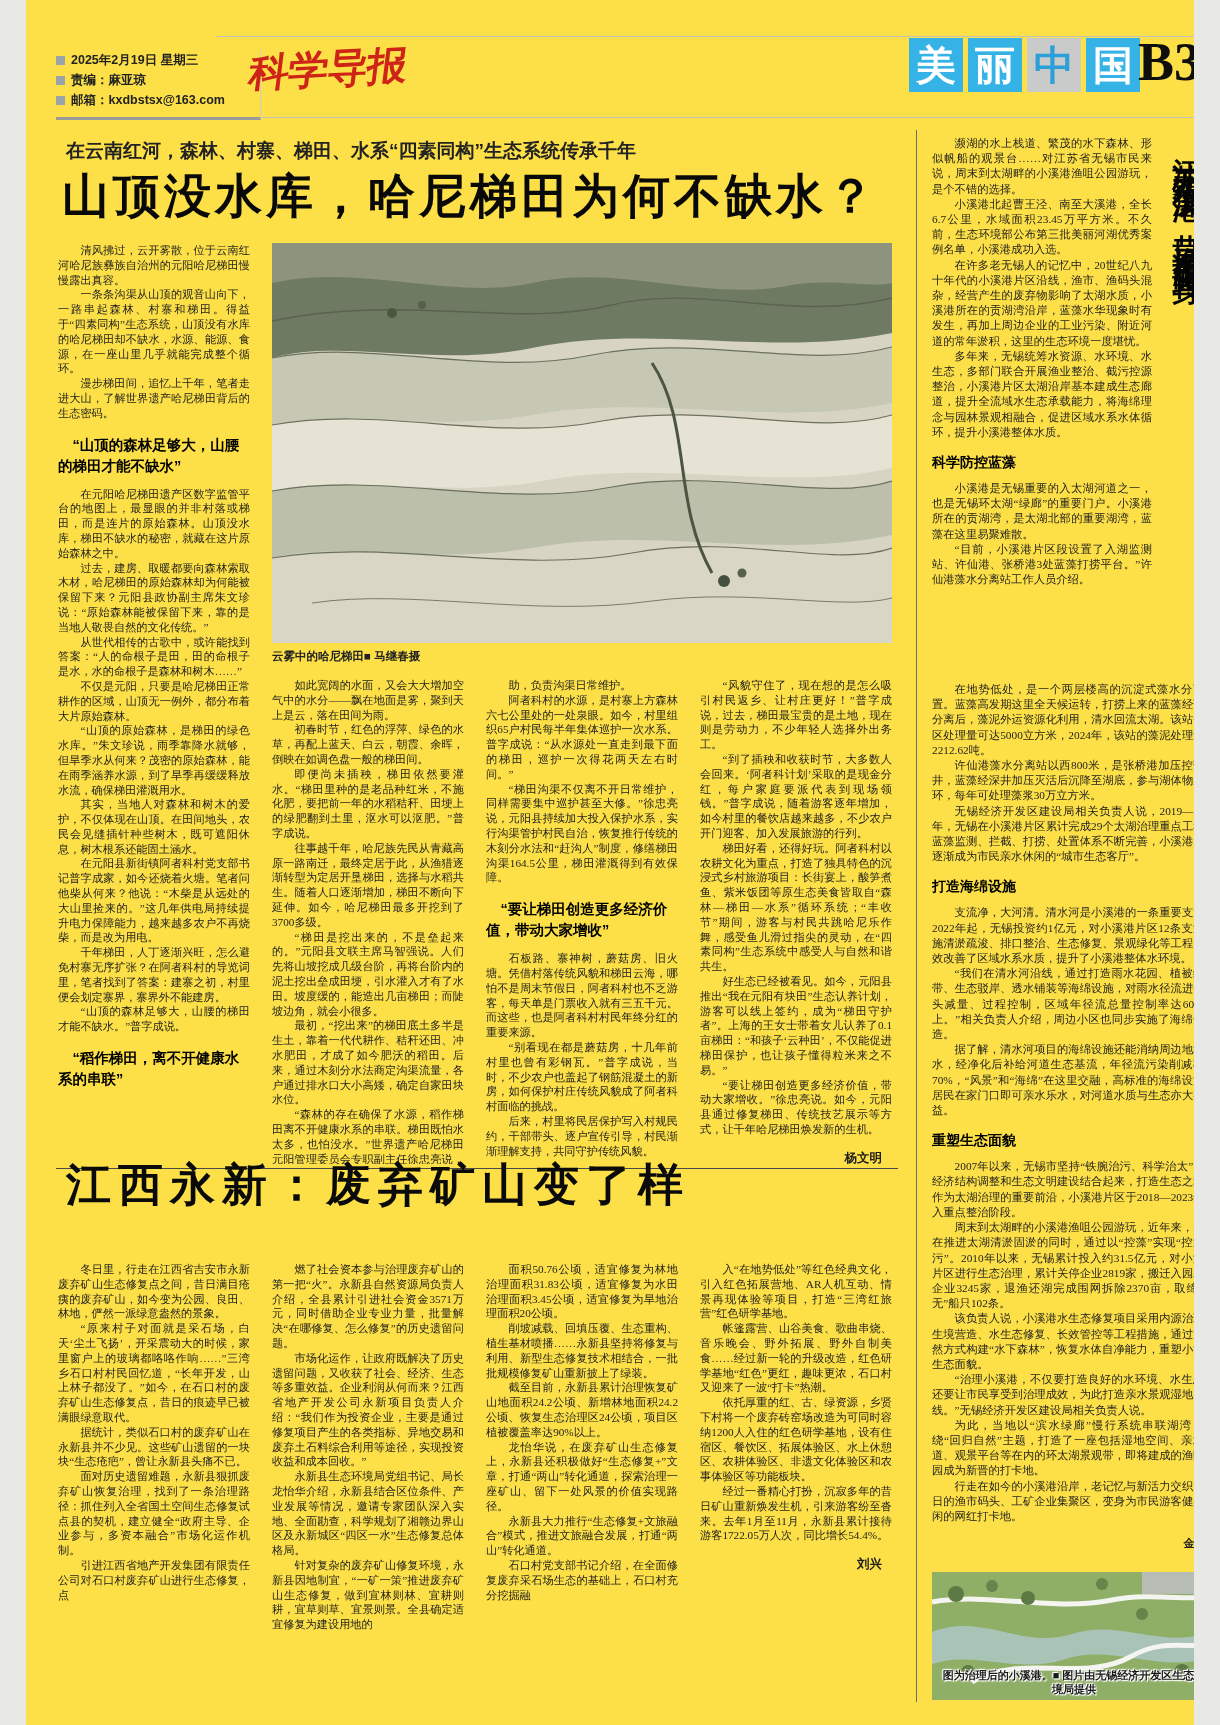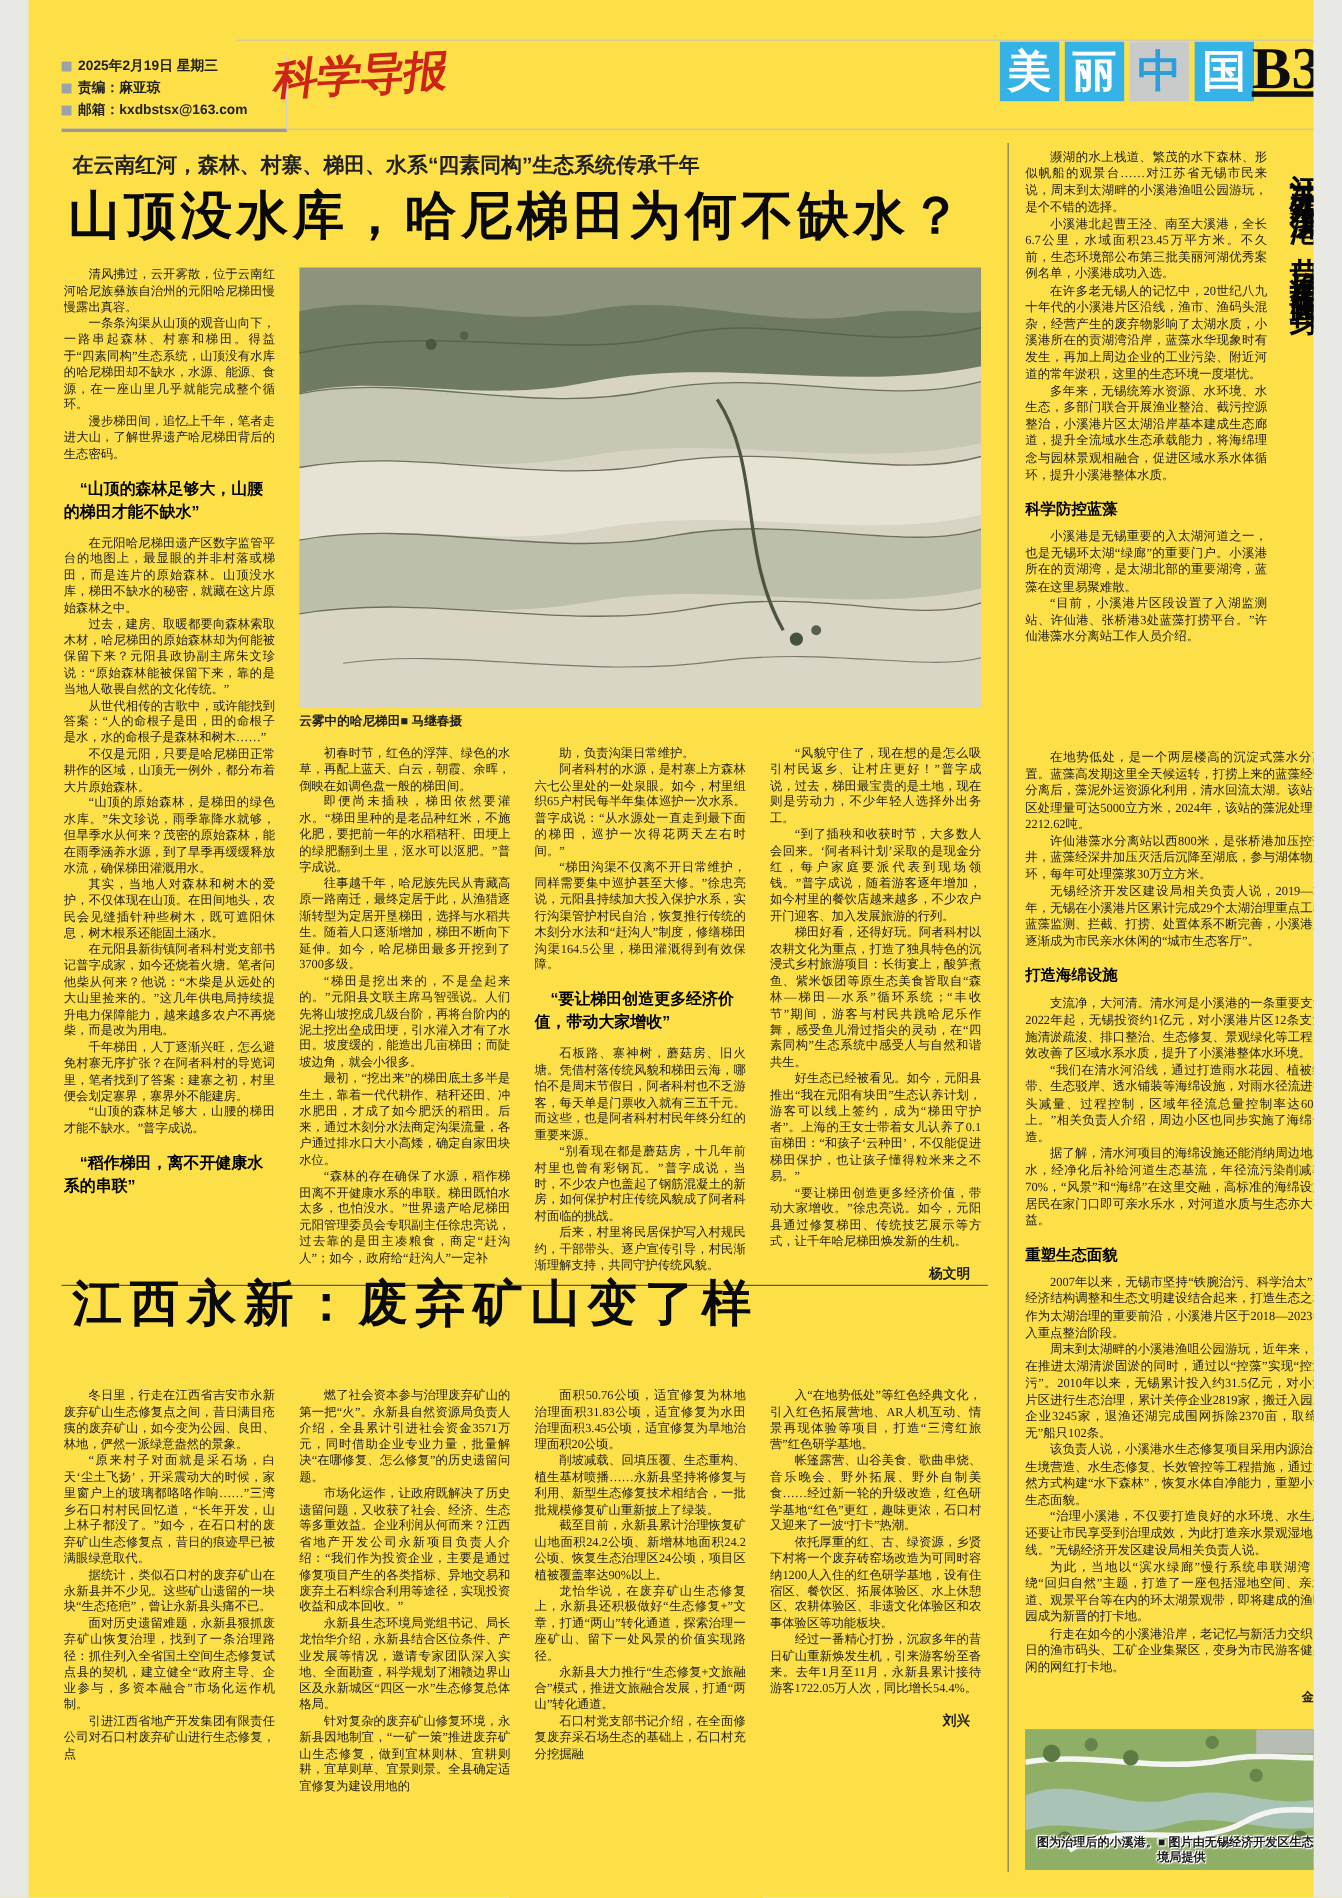--- a/index.html
+++ b/index.html
@@ -11,21 +11,21 @@
             border-right:1px solid #cfcfcd;padding:0 8px 7px 0;}
   .hdr-line{display:flex;align-items:center;gap:6px;font:600 12.5px/20px "Liberation Sans",sans-serif;color:#222;}
   .sq{width:9px;height:9px;background:#9aa3a8;flex:0 0 auto;}
   .masthead{position:absolute;left:224px;top:44px;width:180px;font:900 40px/48px "DejaVu Serif",serif;
             color:#ce2417;transform:skewX(-10deg) rotate(-3deg);letter-spacing:-1px;}
   .section-badges{position:absolute;left:883px;top:38px;display:flex;gap:5px;}
   .mb{width:54px;height:54px;display:flex;align-items:center;justify-content:center;
       font:900 40px/54px "Liberation Sans",sans-serif;}
   .mb.blue{background:#35b3e7;color:#ffffff;}
   .mb.gray{background:#c9cbcb;color:#2a9fd8;}
-  .pageno{position:absolute;left:1112px;top:30px;font:900 54px/64px "Liberation Serif",serif;color:#0e0e0e;text-decoration:underline;}
+  .pageno{position:absolute;left:1112px;top:30px;font:900 54px/64px "Liberation Serif",serif;color:#0e0e0e;}
   
   .kicker{position:absolute;left:40px;top:139px;font:600 19px/24px "Liberation Sans",sans-serif;color:#222;}
   .headline{position:absolute;left:36px;top:168px;width:870px;font:900 47px/56px "Liberation Sans",sans-serif;
             letter-spacing:4px;color:#090909;white-space:nowrap;}
   .mcol{position:absolute;width:192px;overflow:hidden;}
   #mcol1{left:32px;top:243px;height:922px;}
   #mcol2{left:246px;top:678px;height:486px;}
   #mcol3{left:460px;top:678px;height:486px;}
   #mcol4{left:674px;top:678px;height:486px;}
   .para{font:11.2px/14.8px "Liberation Serif",serif;text-align:justify;text-indent:2em;margin:0;color:#1d1d1d;}
@@ -126,20 +126,21 @@
       <p class="para">从世代相传的古歌中，或许能找到答案：“人的命根子是田，田的命根子是水，水的命根子是森林和树木……”</p>
       <p class="para">不仅是元阳，只要是哈尼梯田正常耕作的区域，山顶无一例外，都分布着大片原始森林。</p>
       <p class="para">“山顶的原始森林，是梯田的绿色水库。”朱文珍说，雨季靠降水就够，但旱季水从何来？茂密的原始森林，能在雨季涵养水源，到了旱季再缓缓释放水流，确保梯田灌溉用水。</p>
       <p class="para">其实，当地人对森林和树木的爱护，不仅体现在山顶。在田间地头，农民会见缝插针种些树木，既可遮阳休息，树木根系还能固土涵水。</p>
       <p class="para">在元阳县新街镇阿者科村党支部书记普字成家，如今还烧着火塘。笔者问他柴从何来？他说：“木柴是从远处的大山里捡来的。”这几年供电局持续提升电力保障能力，越来越多农户不再烧柴，而是改为用电。</p>
       <p class="para">千年梯田，人丁逐渐兴旺，怎么避免村寨无序扩张？在阿者科村的导览词里，笔者找到了答案：建寨之初，村里便会划定寨界，寨界外不能建房。</p>
       <p class="para">“山顶的森林足够大，山腰的梯田才能不缺水。”普字成说。</p>
       <h3 class="col-subhead">“稻作梯田，离不开健康水系的串联”</h3>
     </div>
   <div class="mcol" id="mcol2">
+      <p class="para">如此宽阔的水面，又会大大增加空气中的水分——飘在地面是雾，聚到天上是云，落在田间为雨。</p>
       <p class="para">初春时节，红色的浮萍、绿色的水草，再配上蓝天、白云，朝霞、余晖，倒映在如调色盘一般的梯田间。</p>
       <p class="para">即便尚未插秧，梯田依然要灌水。“梯田里种的是老品种红米，不施化肥，要把前一年的水稻秸秆、田埂上的绿肥翻到土里，沤水可以沤肥。”普字成说。</p>
       <p class="para">往事越千年，哈尼族先民从青藏高原一路南迁，最终定居于此，从渔猎逐渐转型为定居开垦梯田，选择与水稻共生。随着人口逐渐增加，梯田不断向下延伸。如今，哈尼梯田最多开挖到了3700多级。</p>
       <p class="para">“梯田是挖出来的，不是垒起来的。”元阳县文联主席马智强说。人们先将山坡挖成几级台阶，再将台阶内的泥土挖出垒成田埂，引水灌入才有了水田。坡度缓的，能造出几亩梯田；而陡坡边角，就会小很多。</p>
       <p class="para">最初，“挖出来”的梯田底土多半是生土，靠着一代代耕作、秸秆还田、冲水肥田，才成了如今肥沃的稻田。后来，通过木刻分水法商定沟渠流量，各户通过排水口大小高矮，确定自家田块水位。</p>
       <p class="para">“森林的存在确保了水源，稻作梯田离不开健康水系的串联。梯田既怕水太多，也怕没水。”世界遗产哈尼梯田元阳管理委员会专职副主任徐忠亮说，过去靠的是田主凑粮食，商定“赶沟人”；如今，政府给“赶沟人”一定补</p>
     </div>
   <div class="mcol" id="mcol3">
       <p class="para">助，负责沟渠日常维护。</p>
       <p class="para">阿者科村的水源，是村寨上方森林六七公里处的一处泉眼。如今，村里组织65户村民每半年集体巡护一次水系。普字成说：“从水源处一直走到最下面的梯田，巡护一次得花两天左右时间。”</p>

